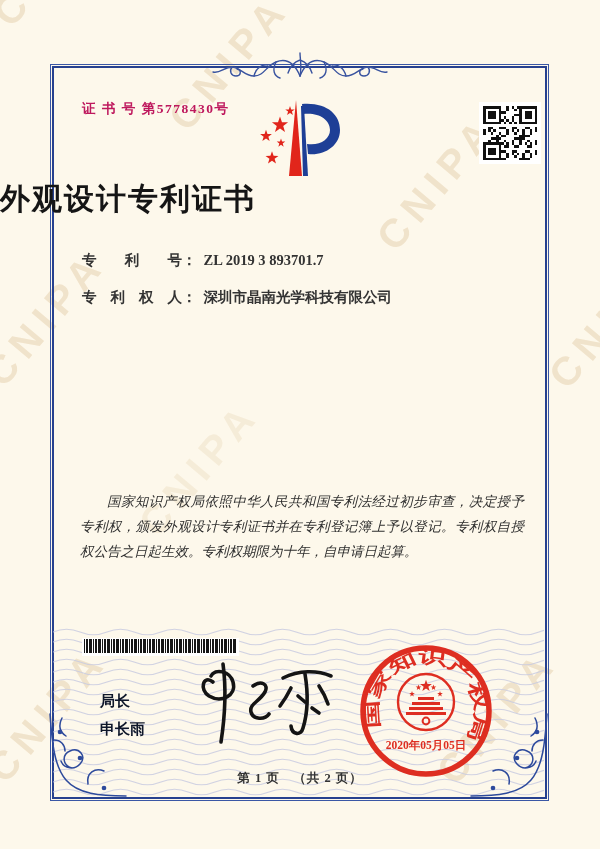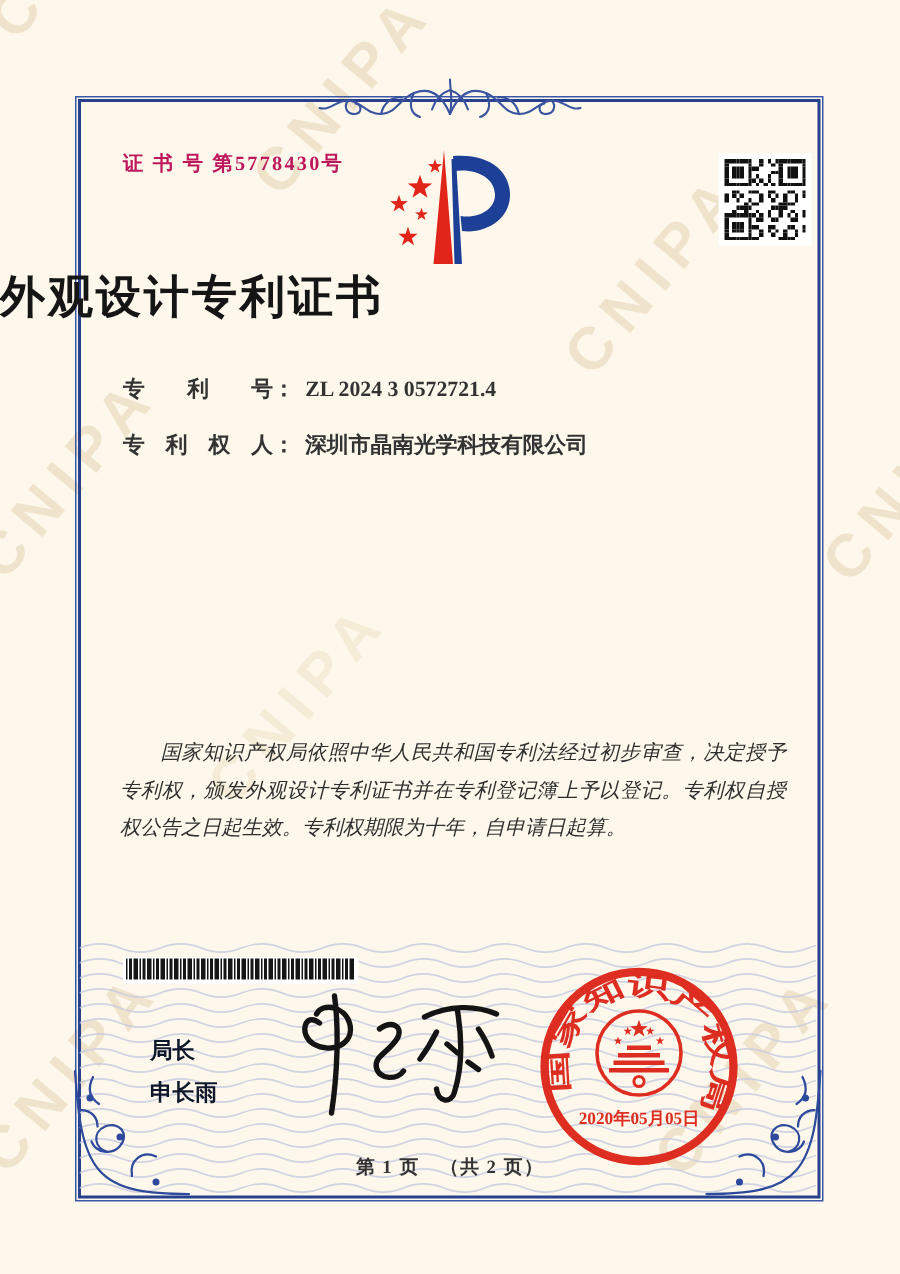--- a/index.html
+++ b/index.html
@@ -593,21 +593,21 @@
         <div></div>
         <div></div>
         <div></div>
       </div>
   </div>
 
   <div class="abs title">外观设计专利证书</div>
 
   <div class="abs fields">
     <div class="frow">
-      <span class="flabel">专利号</span>：<span class="fval">ZL 2024 3 0572721.4</span>
+      <span class="flabel">专利号</span>：<span class="fval">ZL 2019 3 893701.7</span>
     </div>
     <div class="frow">
       <span class="flabel">专利权人</span>：<span class="fval">深圳市晶南光学科技有限公司</span>
     </div>
   </div>
 
   <div class="abs paras">
     <p>国家知识产权局依照中华人民共和国专利法经过初步审查，决定授予专利权，颁发外观设计专利证书并在专利登记簿上予以登记。专利权自授权公告之日起生效。专利权期限为十年，自申请日起算。</p>
   </div>
 

